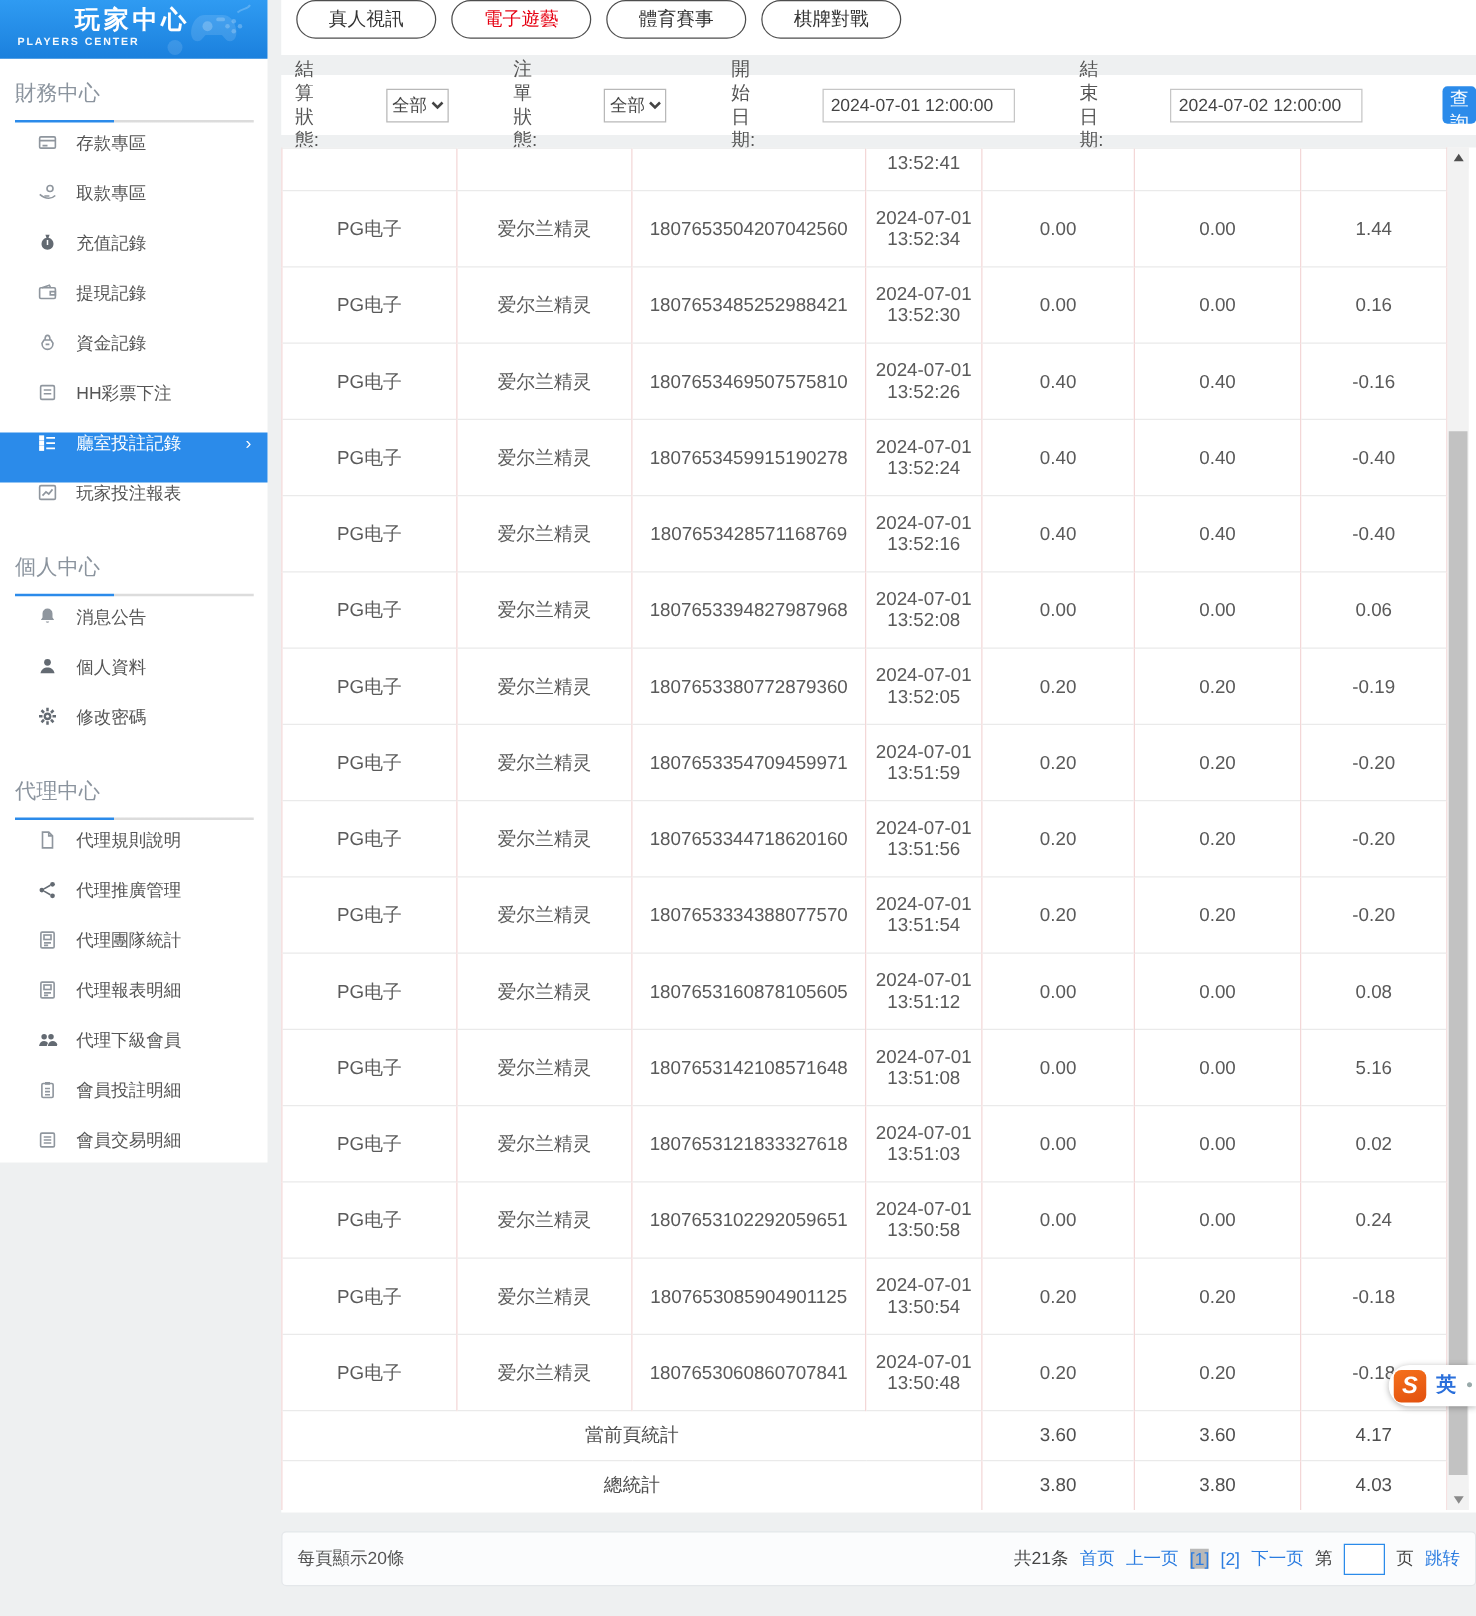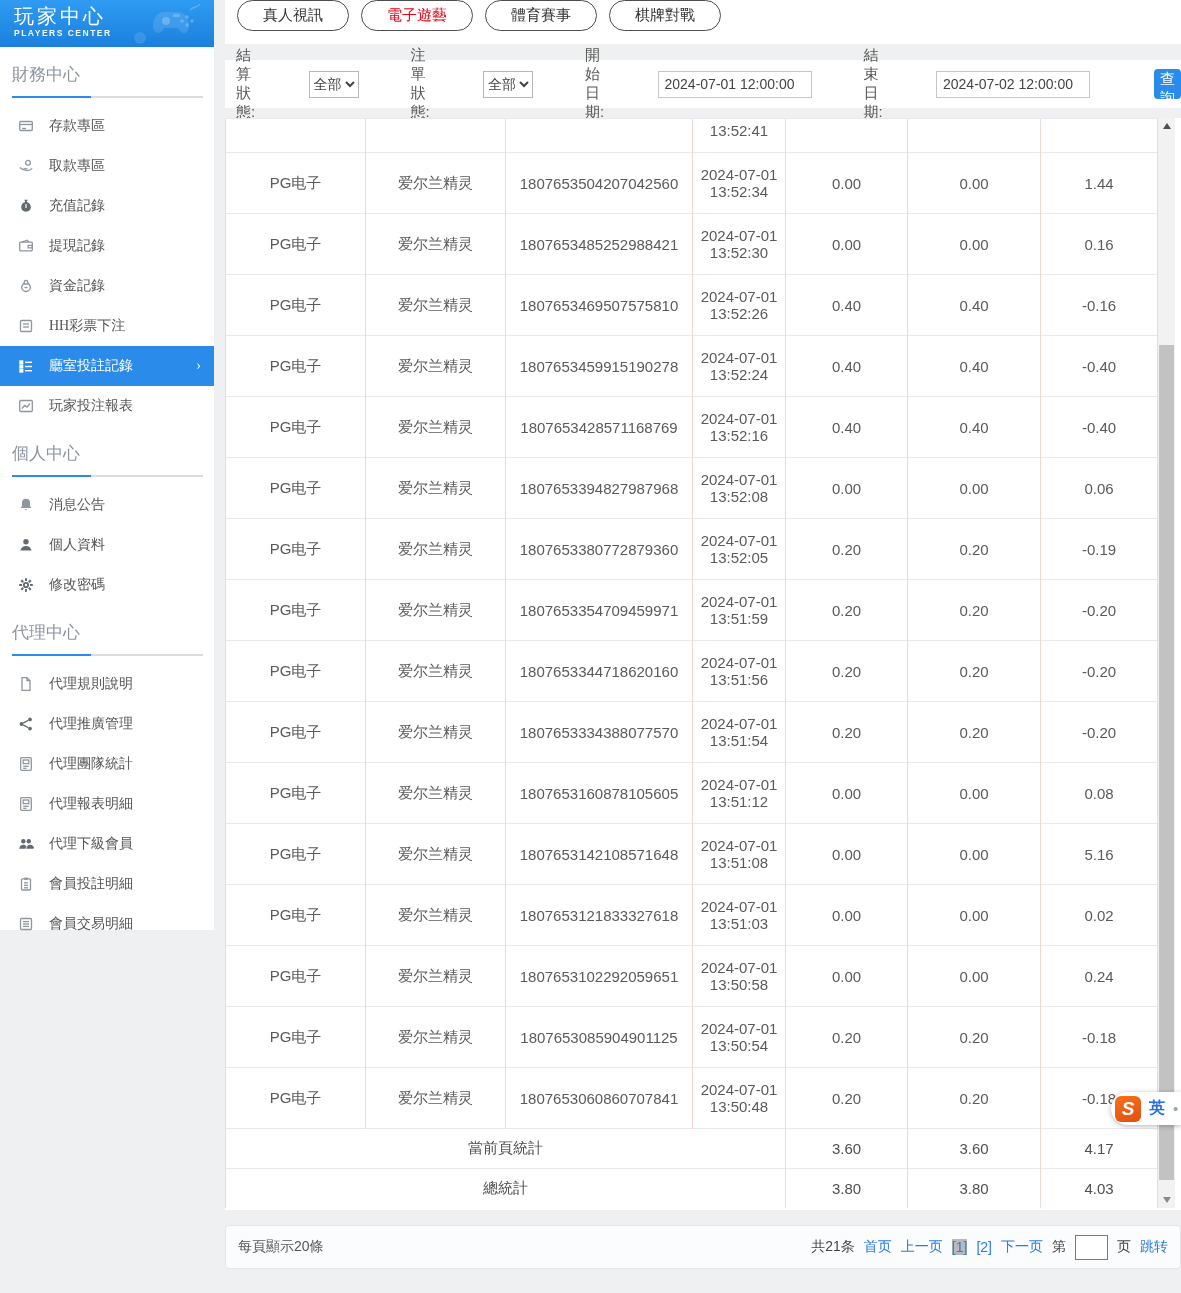--- a/index.html
+++ b/index.html
@@ -5,28 +5,28 @@
   html,body{margin:0;padding:0;}
   body{
     width:1181px;height:1293px;position:relative;overflow:hidden;
     background:#eef0f1;font-family:"Liberation Sans","DejaVu Sans",sans-serif;
     color:#555;
   }
   
   .sidebar{position:absolute;left:0;top:0;width:214px;height:930px;background:#fff;}
   .sidebar-header{height:47px;background:linear-gradient(180deg,#2f9bf2,#1b80dd);
     color:#fff;padding:5px 0 0 14px;box-sizing:border-box;position:relative;overflow:hidden;}
-  .brand-title{font-size:20px;font-weight:normal;letter-spacing:3px;line-height:23px;}
+  .brand-title{font-size:20px;font-weight:bold;letter-spacing:3px;line-height:23px;margin-left:46px;}
   .brand-sub{font-size:8.5px;font-weight:bold;letter-spacing:1.5px;opacity:.95;}
   .gamepad{position:absolute;right:8px;top:2px;opacity:.55;}
   .section-title{color:#8b949e;font-size:17px;padding:16px 12px 6px 12px;}
   .section-rule{height:2px;margin:4px 11px 8px 12px;
     background:linear-gradient(90deg,#2b8bea 0 79px,#dcdcdc 79px);}
-  .side-item{height:40px;display:flex;align-items:center;gap:15px;padding-left:18px;
-    font-size:14px;color:#555;cursor:pointer;position:relative;font-family:Liberation Serif, serif;}
+  .side-item{height:40px;display:flex;gap:15px;padding-left:30px;
+    font-size:14px;color:#555;cursor:pointer;position:relative;}
   .side-item .icn{width:16px;height:16px;color:#8f969e;flex:0 0 16px;}
   .side-item.dark .icn{color:#636a72;}
   .side-item.active{background:#2b8bea;color:#fff;}
   .side-item.active .icn{color:#fff;}
   .side-item .chev{position:absolute;right:13px;font-size:14px;color:#fff;}
   
   .panel-tabs{position:absolute;left:225px;top:0;width:956px;height:44px;background:#fff;
     display:flex;align-items:flex-start;gap:12px;padding-left:12px;box-sizing:border-box;}
   .tab-pill{height:31px;padding:0 25px;border:1px solid #4d4d4d;border-radius:17px;
     background:#fff;font-size:15px;color:#333;display:flex;align-items:center;cursor:pointer;

